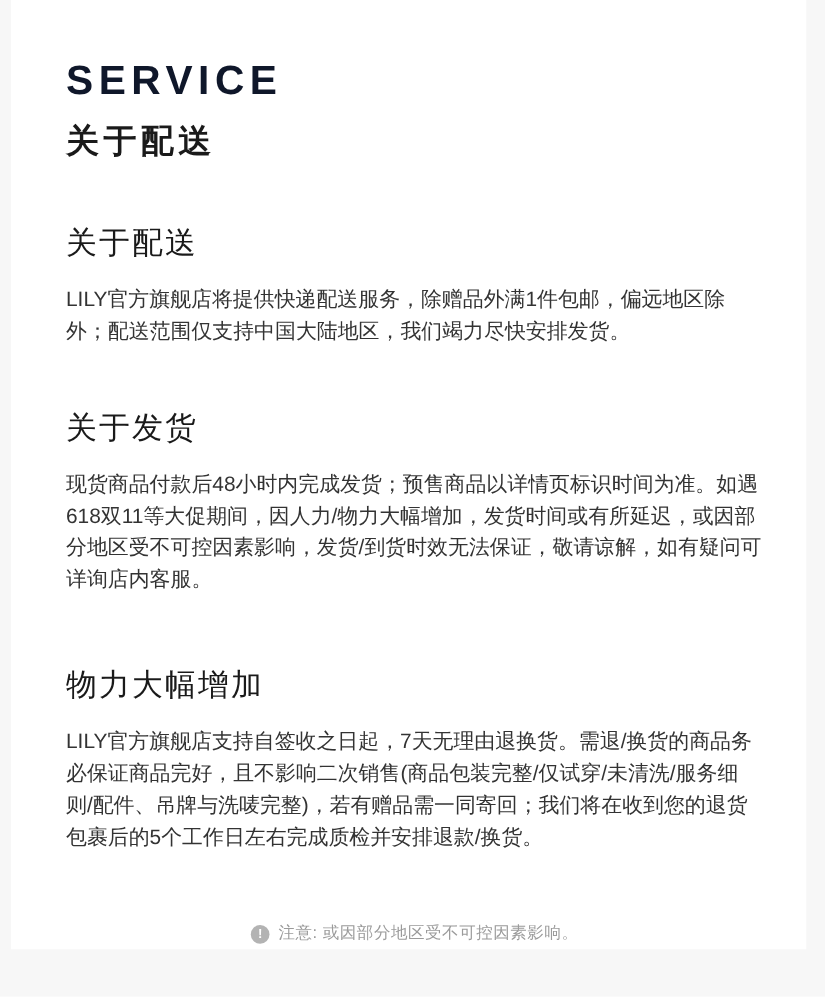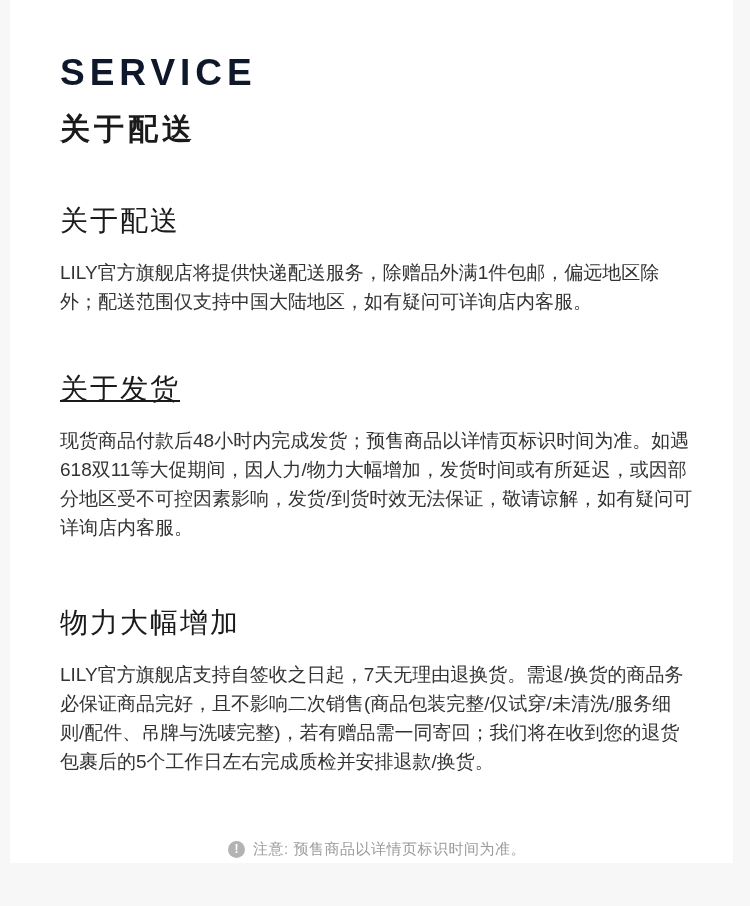--- a/index.html
+++ b/index.html
@@ -38,21 +38,21 @@
   }
   .sec-heading {
     margin: 0;
     font-size: 28px;
     line-height: 30px;
     font-weight: 400;
     letter-spacing: 2px;
     color: #1a1a1a;
   }
   .s1 .sec-heading { margin-top: 60px; }
-  .s2 .sec-heading { margin-top: 58px; text-decoration: underline; }
+  .s2 .sec-heading { margin-top: 58px; }
   .s3 .sec-heading { margin-top: 66px; }
   .sec-body {
     margin: 22px 0 0 0;
     width: 634px;
     font-size: 19px;
     line-height: 29px;
     letter-spacing: 0;
     color: #333333;
     word-break: break-all;
   }
@@ -89,31 +89,31 @@
 <body>
 
 <div class="card">
 
   <div class="title-en">SERVICE</div>
 
   <div class="title-zh">关于配送</div>
 
   <section class="s1">
     <h2 class="sec-heading">关于配送</h2>
-    <p class="sec-body">LILY官方旗舰店将提供快递配送服务，除赠品外满1件包邮，偏远地区除外；配送范围仅支持中国大陆地区，如有疑问可详询店内客服。</p>
+    <p class="sec-body">LILY官方旗舰店将提供快递配送服务，除赠品外满1件包邮，偏远地区除外；配送范围仅支持中国大陆地区，我们竭力尽快安排发货。</p>
   </section>
 
   <section class="s2">
     <h2 class="sec-heading">关于发货</h2>
     <p class="sec-body">现货商品付款后48小时内完成发货；预售商品以详情页标识时间为准。如遇618双11等大促期间，因人力/物力大幅增加，发货时间或有所延迟，或因部分地区受不可控因素影响，发货/到货时效无法保证，敬请谅解，如有疑问可详询店内客服。</p>
   </section>
 
   <section class="s3">
     <h2 class="sec-heading">物力大幅增加</h2>
     <p class="sec-body">LILY官方旗舰店支持自签收之日起，7天无理由退换货。需退/换货的商品务必保证商品完好，且不影响二次销售(商品包装完整/仅试穿/未清洗/服务细则/配件、吊牌与洗唛完整)，若有赠品需一同寄回；我们将在收到您的退货包裹后的5个工作日左右完成质检并安排退款/换货。</p>
   </section>
 
   <div class="note">
     <span class="note-icon">!</span>
-    <span class="note-text">注意: 预售商品以详情页标识时间为准。</span>
+    <span class="note-text">注意: 或因部分地区受不可控因素影响。</span>
   </div>
 
 </div>
 
 </body></html>

